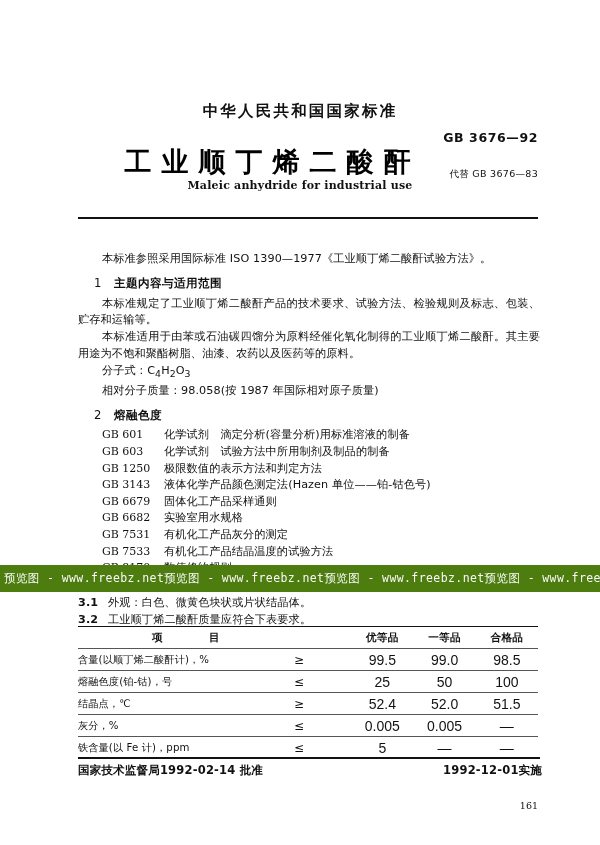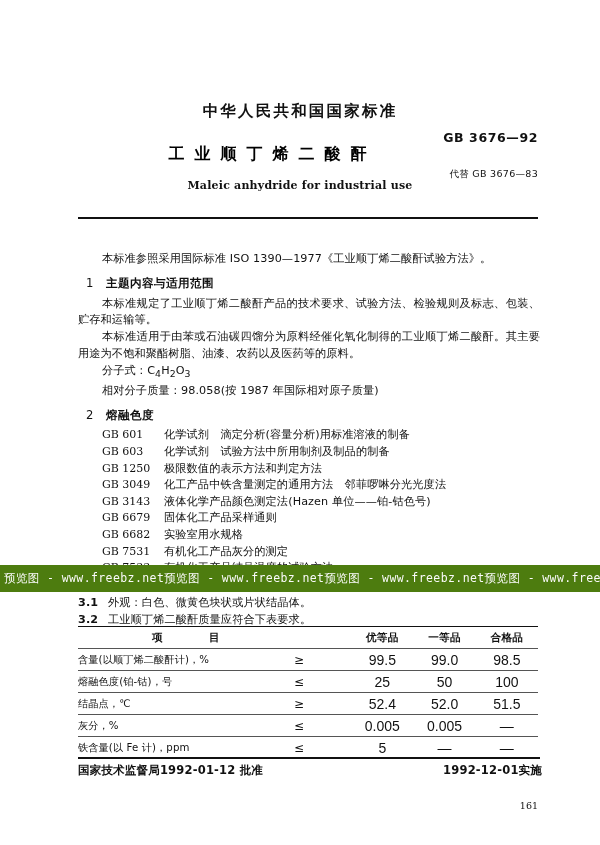--- a/index.html
+++ b/index.html
@@ -39,21 +39,21 @@
     font-size: 12.5px;
     font-weight: bold;
     letter-spacing: 0.6px;
     color: #111;
   }
   .doc-title {
     position: absolute;
     left: 0; top: 144px;
     width: 535px;
     text-align: center;
-    font-size: 16px;
+    font-size: 27px;
     font-weight: bold;
     letter-spacing: 10px;
     text-indent: 10px;
     color: #000;
   }
   .std-replaces {
     position: absolute;
     right: 62px; top: 168px;
     font-size: 9.5px;
     letter-spacing: 0.3px;
@@ -87,21 +87,21 @@
     line-height: 16.8px;
     color: #111;
   }
   .para {
     text-indent: 24px;
     margin: 0;
     text-align: justify;
     letter-spacing: 0.1px;
   }
   .sec-head {
-    margin: 7px 0 4px 8px;
+    margin: 7px 0 4px 16px;
     font-size: 11.6px;
     font-weight: bold;
     letter-spacing: 0.4px;
   }
   .sec-head .num {
     display: inline-block;
     width: 20px;
     font-weight: normal;
   }
   .indent-line {
@@ -285,21 +285,20 @@
     <p class="indent-line"><span>分子式：</span><span>C<sub>4</sub>H<sub>2</sub>O<sub>3</sub></span></p>
     <p class="indent-line">相对分子质量：98.058(按 1987 年国际相对原子质量)</p>
 
     <div class="sec-head">
       <span class="num">2</span><span>熔融色度</span>
     </div>
     <ul class="ref-list">
       <li><span class="ref-code">GB 601</span><span class="ref-text">化学试剂　滴定分析(容量分析)用标准溶液的制备</span></li>
       <li><span class="ref-code">GB 603</span><span class="ref-text">化学试剂　试验方法中所用制剂及制品的制备</span></li>
       <li><span class="ref-code">GB 1250</span><span class="ref-text">极限数值的表示方法和判定方法</span></li>
-      <li><span class="ref-code">GB 3049</span><span class="ref-text">化工产品中铁含量测定的通用方法　邻菲啰啉分光光度法</span></li>
       <li><span class="ref-code">GB 3143</span><span class="ref-text">液体化学产品颜色测定法(Hazen 单位——铂-钴色号)</span></li>
       <li><span class="ref-code">GB 6679</span><span class="ref-text">固体化工产品采样通则</span></li>
       <li><span class="ref-code">GB 6682</span><span class="ref-text">实验室用水规格</span></li>
       <li><span class="ref-code">GB 7531</span><span class="ref-text">有机化工产品灰分的测定</span></li>
       <li><span class="ref-code">GB 7533</span><span class="ref-text">有机化工产品结晶温度的试验方法</span></li>
       <li><span class="ref-code">GB 8170</span><span class="ref-text">数值修约规则</span></li>
     </ul>
   </div>
 
   <div class="clause3">
@@ -365,17 +364,17 @@
         <td class="cell-item">铁含量(以 Fe 计)，ppm</td>
         <td class="cell-op vsep">≤</td>
         <td class="cell-val">5</td>
         <td class="cell-val">—</td>
         <td class="cell-val">—</td>
       </tr>
     </tbody>
   </table>
 
   <div class="rule-bottom"></div>
-  <div class="footer-left">国家技术监督局1992-01-12 批准</div>
+  <div class="footer-left">国家技术监督局1992-02-14 批准</div>
   <div class="footer-right">1992-12-01实施</div>
   <div class="page-number">161</div>
 
 </div>
 
 </body></html>

